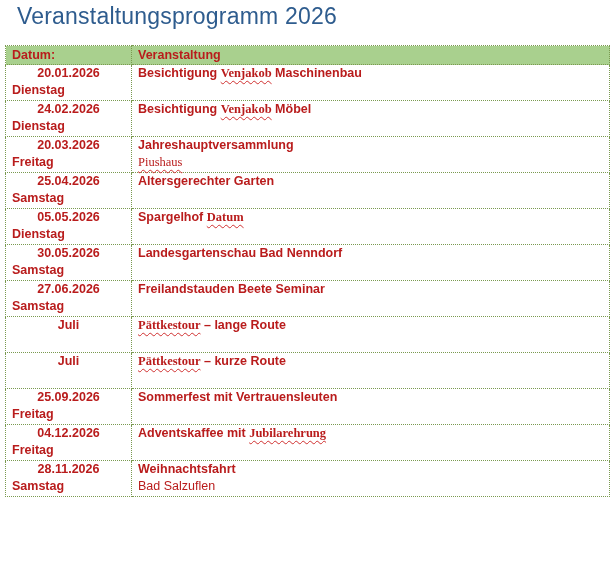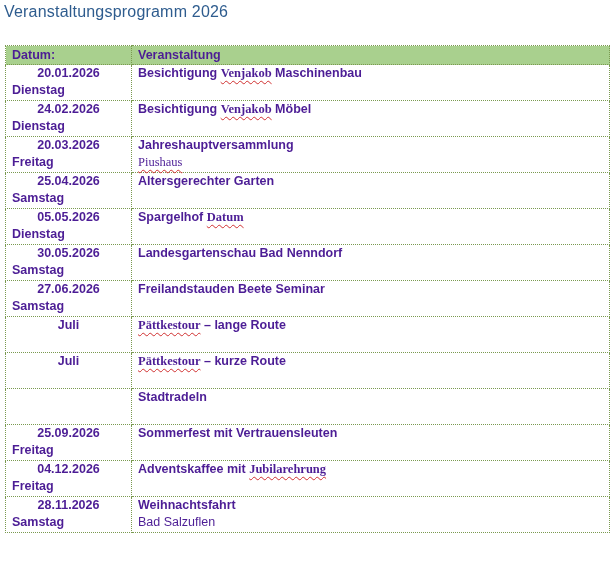--- a/index.html
+++ b/index.html
@@ -1,30 +1,30 @@
 <!DOCTYPE html>
 <html><head>
 <meta charset="utf-8">
 <style>
   html, body { margin: 0; padding: 0; background: #ffffff; }
   body { width: 616px; height: 583px; position: relative; overflow: hidden; font-family: "DejaVu Sans", sans-serif; }
   .title {
-    position: absolute; left: 4px; top: 3px;
+    position: absolute; left: 17px; top: 3px;
     font-family: "Liberation Sans", sans-serif;
-    font-size: 16px; color: #2e5c8e; letter-spacing: 0.2px;
+    font-size: 23px; color: #2e5c8e; letter-spacing: 0.2px;
   }
   table.program {
     position: absolute; left: 5px; top: 45px;
     width: 604px; border-collapse: collapse; table-layout: fixed;
   }
   table.program td, table.program th {
     border: 1px dotted #7a9a50;
     vertical-align: top; padding: 0 6px; text-align: left;
     font-family: "Liberation Sans", sans-serif;
-    font-size: 12.5px; color: #4c1d95;
+    font-size: 12.5px; color: #b91c1c;
   }
   table.program col.c1 { width: 126px; }
   table.program col.c2 { width: 478px; }
   .hdr th {
     background: #a9d08e; height: 18px; font-weight: bold; line-height: 18px; padding-top: 0;
   }
   .row td { height: 35px; line-height: 17px; padding-top: 1px; }
   .date { font-weight: bold; display: block; text-align: center; }
   .weekday { display: block; font-weight: bold; }
   .ev { font-weight: bold; display: block; }
@@ -141,30 +141,20 @@
     <td>
       <span class="date">Juli</span>
       <span class="weekday"></span>
     </td>
     <td>
       <span class="ev"><span></span><span class="sp">Pättkestour</span><span> – kurze Route</span></span>
       <span class="sub"></span>
     </td>
   </tr>
 
-  <tr class="row">
-    <td>
-      <span class="date"></span>
-      <span class="weekday"></span>
-    </td>
-    <td>
-      <span class="ev"><span>Stadtradeln</span><span class="sp"></span><span></span></span>
-      <span class="sub"></span>
-    </td>
-  </tr>
 
   <tr class="row">
     <td>
       <span class="date">25.09.2026</span>
       <span class="weekday">Freitag</span>
     </td>
     <td>
       <span class="ev"><span>Sommerfest mit Vertrauensleuten</span><span class="sp"></span><span></span></span>
       <span class="sub"></span>
     </td>

